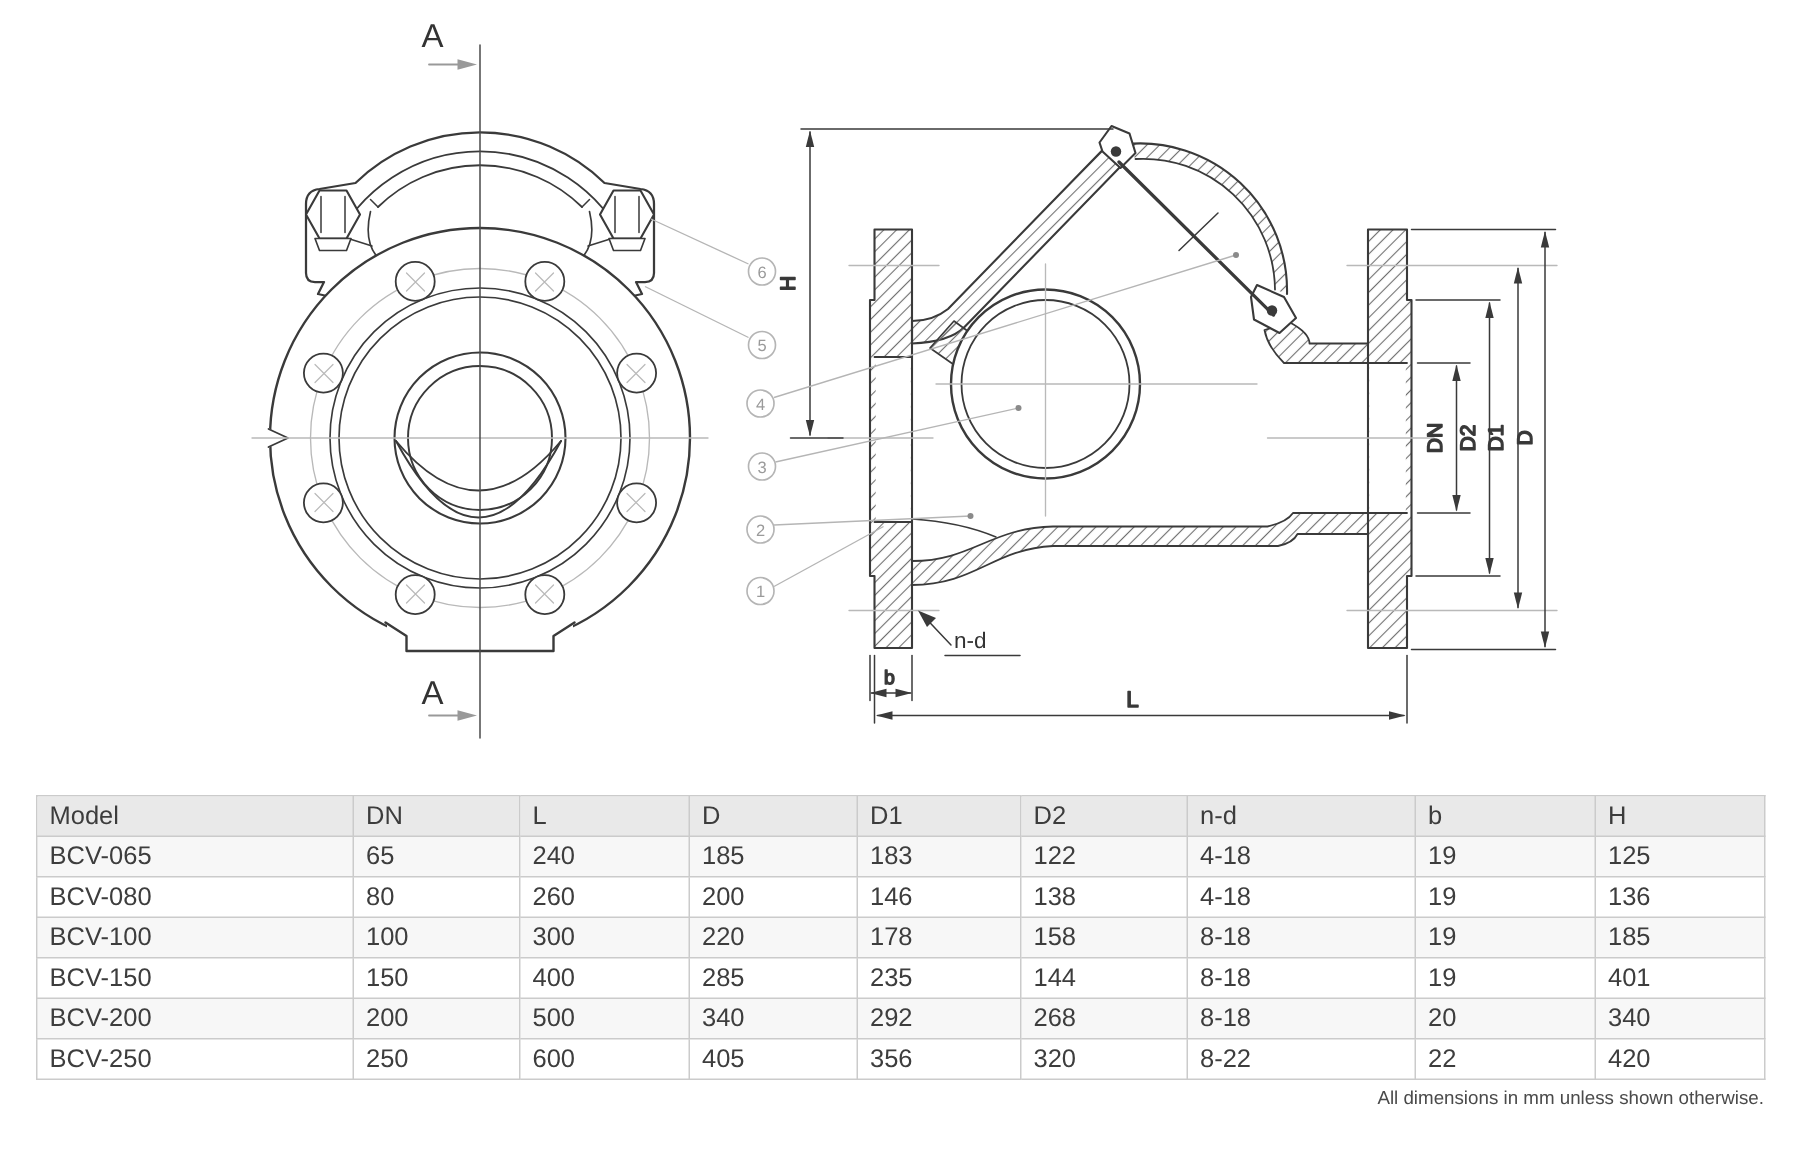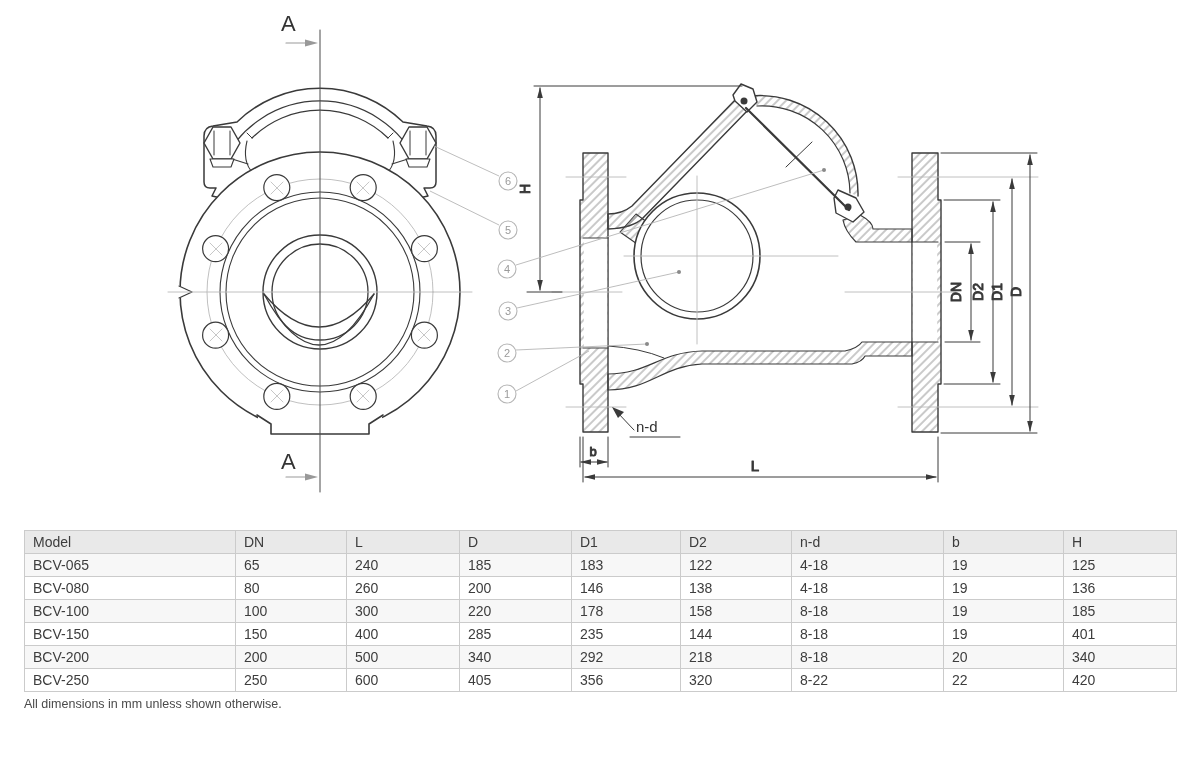--- a/index.html
+++ b/index.html
@@ -1,26 +1,26 @@
 <!DOCTYPE html>
 <html><head>
 <meta charset="utf-8">
 <style>
   html,body{margin:0;padding:0;background:#ffffff;}
   body{width:1200px;height:774px;font-family:"Liberation Sans","DejaVu Sans",sans-serif;color:#3d3d3d;}
   .sheet{width:1200px;height:774px;background:#fff;overflow:hidden;}
   .drawing-wrap{width:1200px;height:522px;}
   svg text{font-family:"Liberation Sans","DejaVu Sans",sans-serif;}
   .spec-table-wrap{margin:8px 24px 0 24px;}
-  table.spec{border-collapse:collapse;width:1152px;table-layout:fixed;font-size:14px;color:#3d3d3d;}
+  table.spec{border-collapse:collapse;width:1152px;table-layout:fixed;font-size:17px;color:#3d3d3d;}
   table.spec th, table.spec td{border:1px solid #cbcbcb;padding:3px 8px;text-align:left;font-weight:normal;height:13px;overflow:hidden;white-space:nowrap;}
   table.spec thead th{background:#e9e9e9;color:#3c3c3c;}
   table.spec tbody tr:nth-child(odd) td{background:#f7f7f7;}
   table.spec tbody tr:nth-child(even) td{background:#ffffff;}
-  .footer-note{margin-top:5px;text-align:left;font-size:12.5px;color:#4a4a4a;}
+  .footer-note{margin-top:5px;text-align:right;font-size:12.5px;color:#4a4a4a;}
 </style>
 </head>
 <body>
 
 <div class="sheet">
 
   <div class="drawing-wrap">
   <svg width="1200" height="522" viewBox="0 0 1200 522">
     <defs>
       <pattern id="h" patternUnits="userSpaceOnUse" width="6" height="6" patternTransform="rotate(45)">
@@ -322,21 +322,21 @@
             <td>8-18</td>
             <td>19</td>
             <td>401</td>
         </tr>
         <tr>
           <td>BCV-200</td>
             <td>200</td>
             <td>500</td>
             <td>340</td>
             <td>292</td>
-            <td>218</td>
+            <td>268</td>
             <td>8-18</td>
             <td>20</td>
             <td>340</td>
         </tr>
         <tr>
           <td>BCV-250</td>
             <td>250</td>
             <td>600</td>
             <td>405</td>
             <td>356</td>

